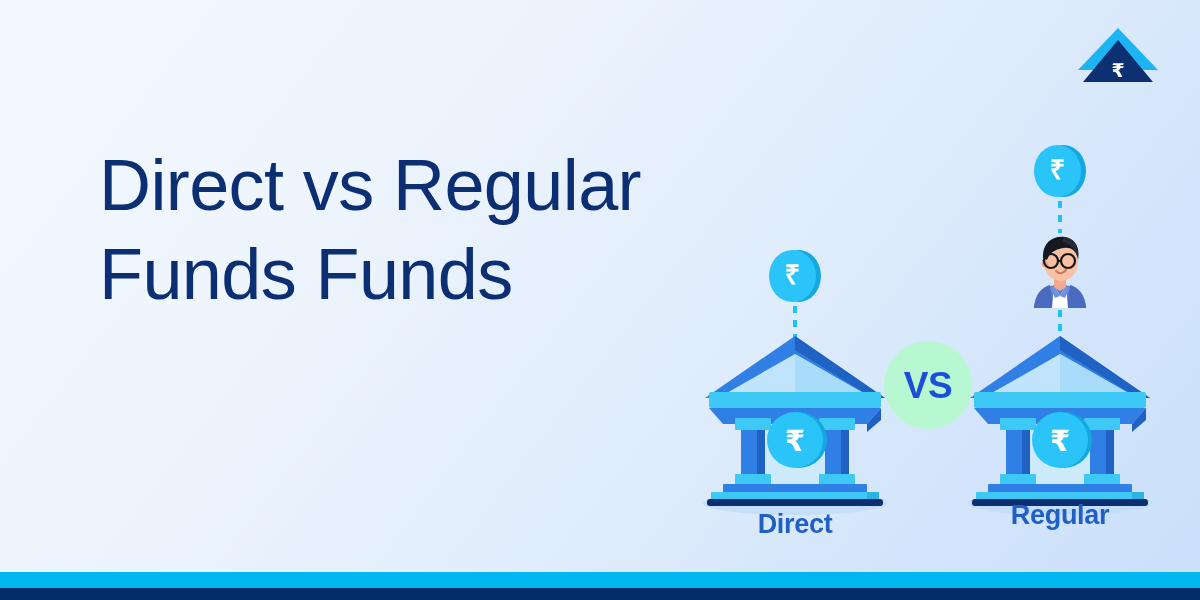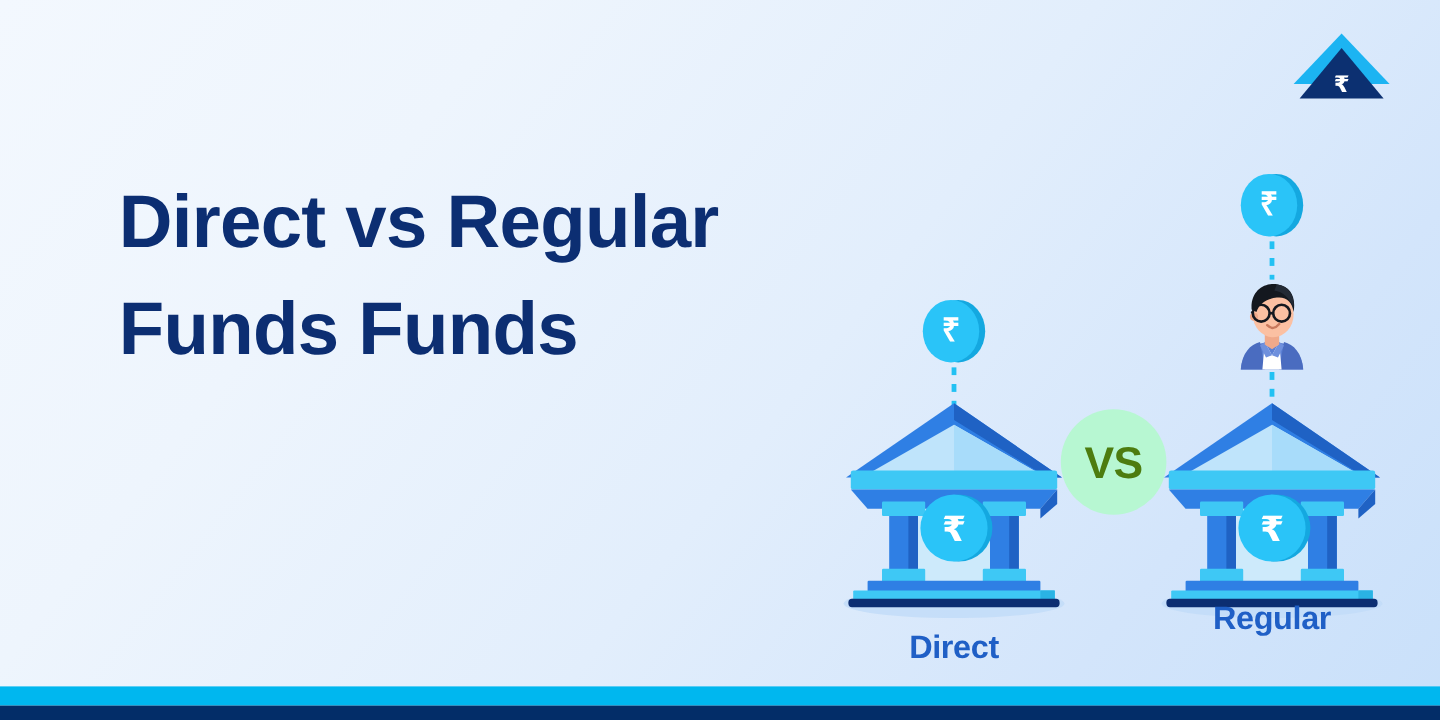--- a/index.html
+++ b/index.html
@@ -34,22 +34,22 @@
 
   
   #title-block {
     position: absolute;
     left: 99px;
     top: 141px;
     width: 640px;
   }
   .title-line {
     color: #0c2e72;
-    font-size: 62px;
-    font-weight: bold;
+    font-size: 72px;
+    font-weight: normal;
     line-height: 89px;
     letter-spacing: -0.6px;
     white-space: nowrap;
   }
 
   
   #illustration {
     position: absolute;
     left: 660px;
     top: 120px;
@@ -152,21 +152,21 @@
     top: 341px;
     width: 88px;
     height: 88px;
     border-radius: 50%;
     background: #b7f7d2;
     display: flex;
     align-items: center;
     justify-content: center;
   }
   #vs-badge span {
-    color: #4d7c0f;
+    color: #1d4ed8;
     font-size: 37px;
     font-weight: bold;
     letter-spacing: -0.5px;
     line-height: 1;
   }
 
   
   #bar-cyan {
     position: absolute;
     left: 0;
@@ -249,21 +249,21 @@
           <rect x="170" y="160" width="12" height="8" fill="#2ab3e4"></rect>
 
           <rect x="10" y="167" width="176" height="7" rx="3" fill="#0c2e72"></rect>
 
           <circle cx="102" cy="108" r="28" fill="#14a8e0"></circle>
           <circle cx="98" cy="108" r="28" fill="#2ac4f8"></circle>
           <text x="98" y="119" text-anchor="middle" font-family="DejaVu Sans, sans-serif" font-size="29" font-weight="bold" fill="#ffffff">₹</text>
         </svg>
       </div>
 
-      <div class="bank-label" style="top:404px;">Direct</div>
+      <div class="bank-label" style="top:389px;">Direct</div>
     </div>
 
     <div class="column" id="column-regular">
 
       <div class="coin" style="top:25px;">
         <div class="coin-back"></div>
         <div class="coin-front">
           <span>₹</span>
         </div>
       </div>

